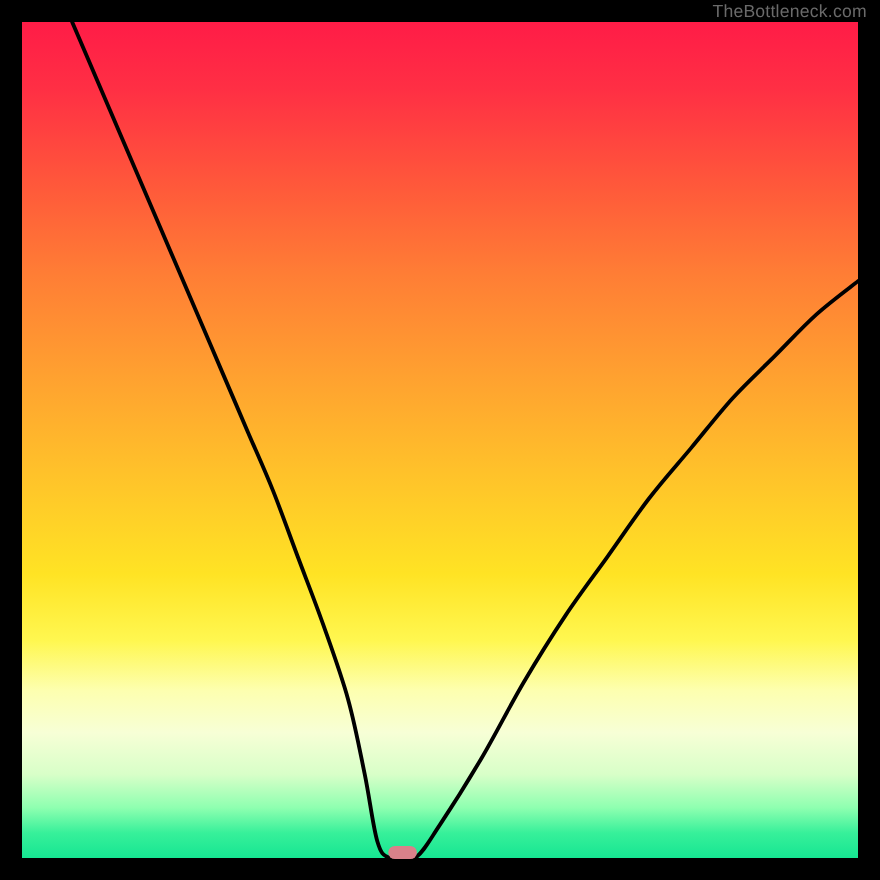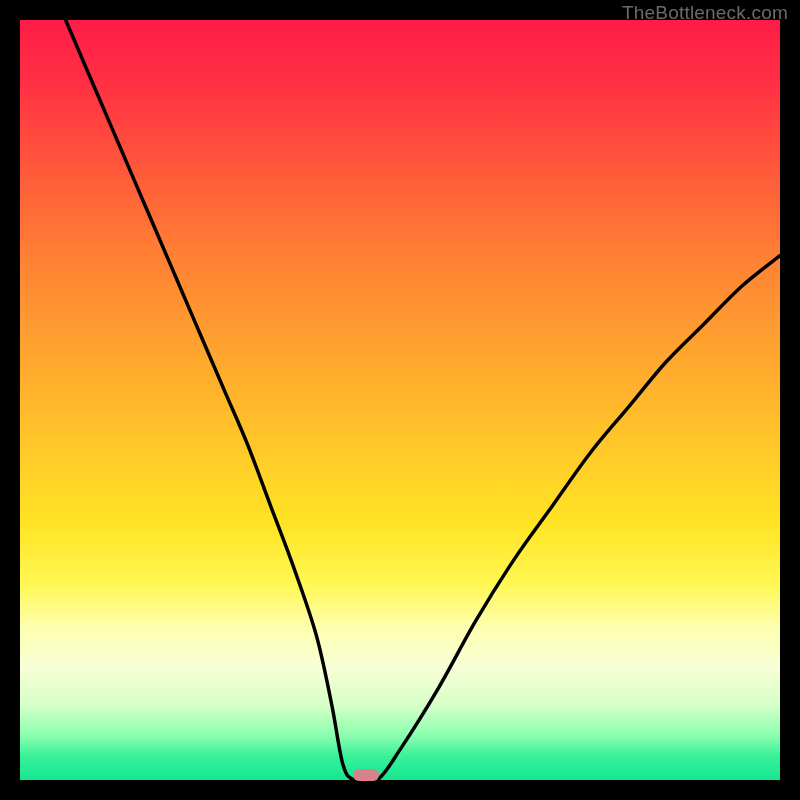--- a/index.html
+++ b/index.html
@@ -40,21 +40,21 @@
       #8effb0 94%,
       #37f09a 97%,
       #16e692 100%
     );
   }
   .watermark {
     position: absolute;
     top: 2px;
     right: 12px;
     color: #6a6a6a;
-    font-size: 19px;
+    font-size: 16px;
     font-weight: 400;
     letter-spacing: 0.2px;
   }
   .curve {
     position: absolute;
     left: 0;
     top: 0;
     width: 760px;
     height: 760px;
     pointer-events: none;

